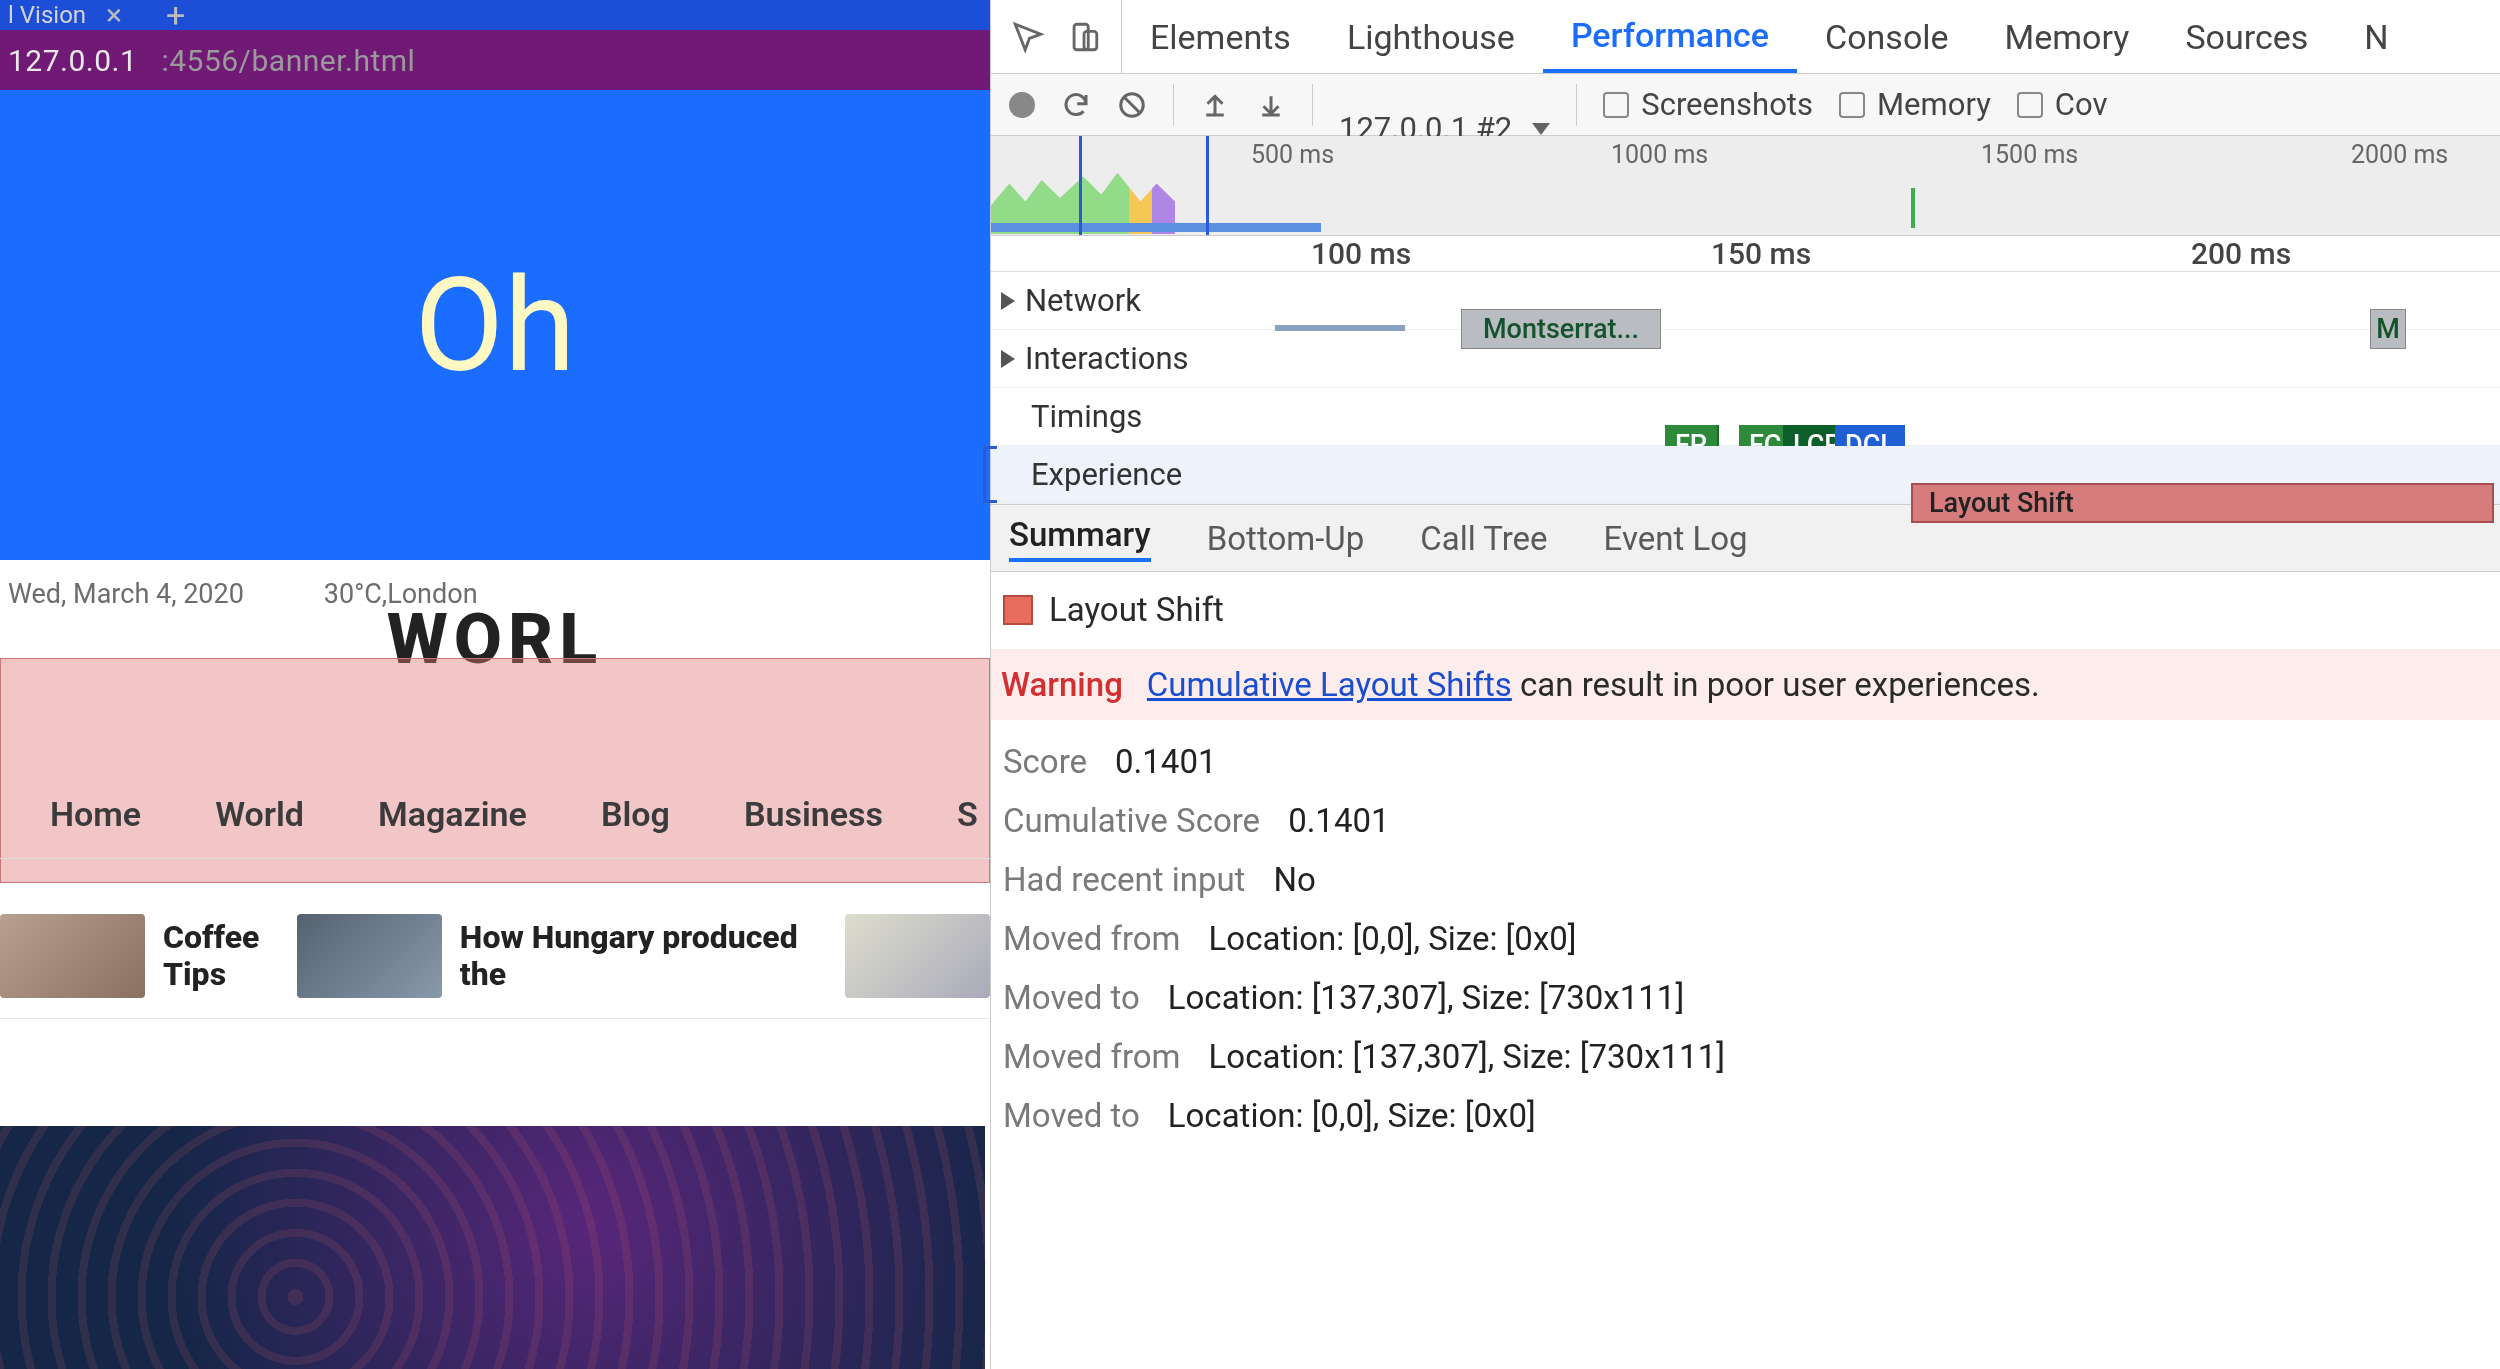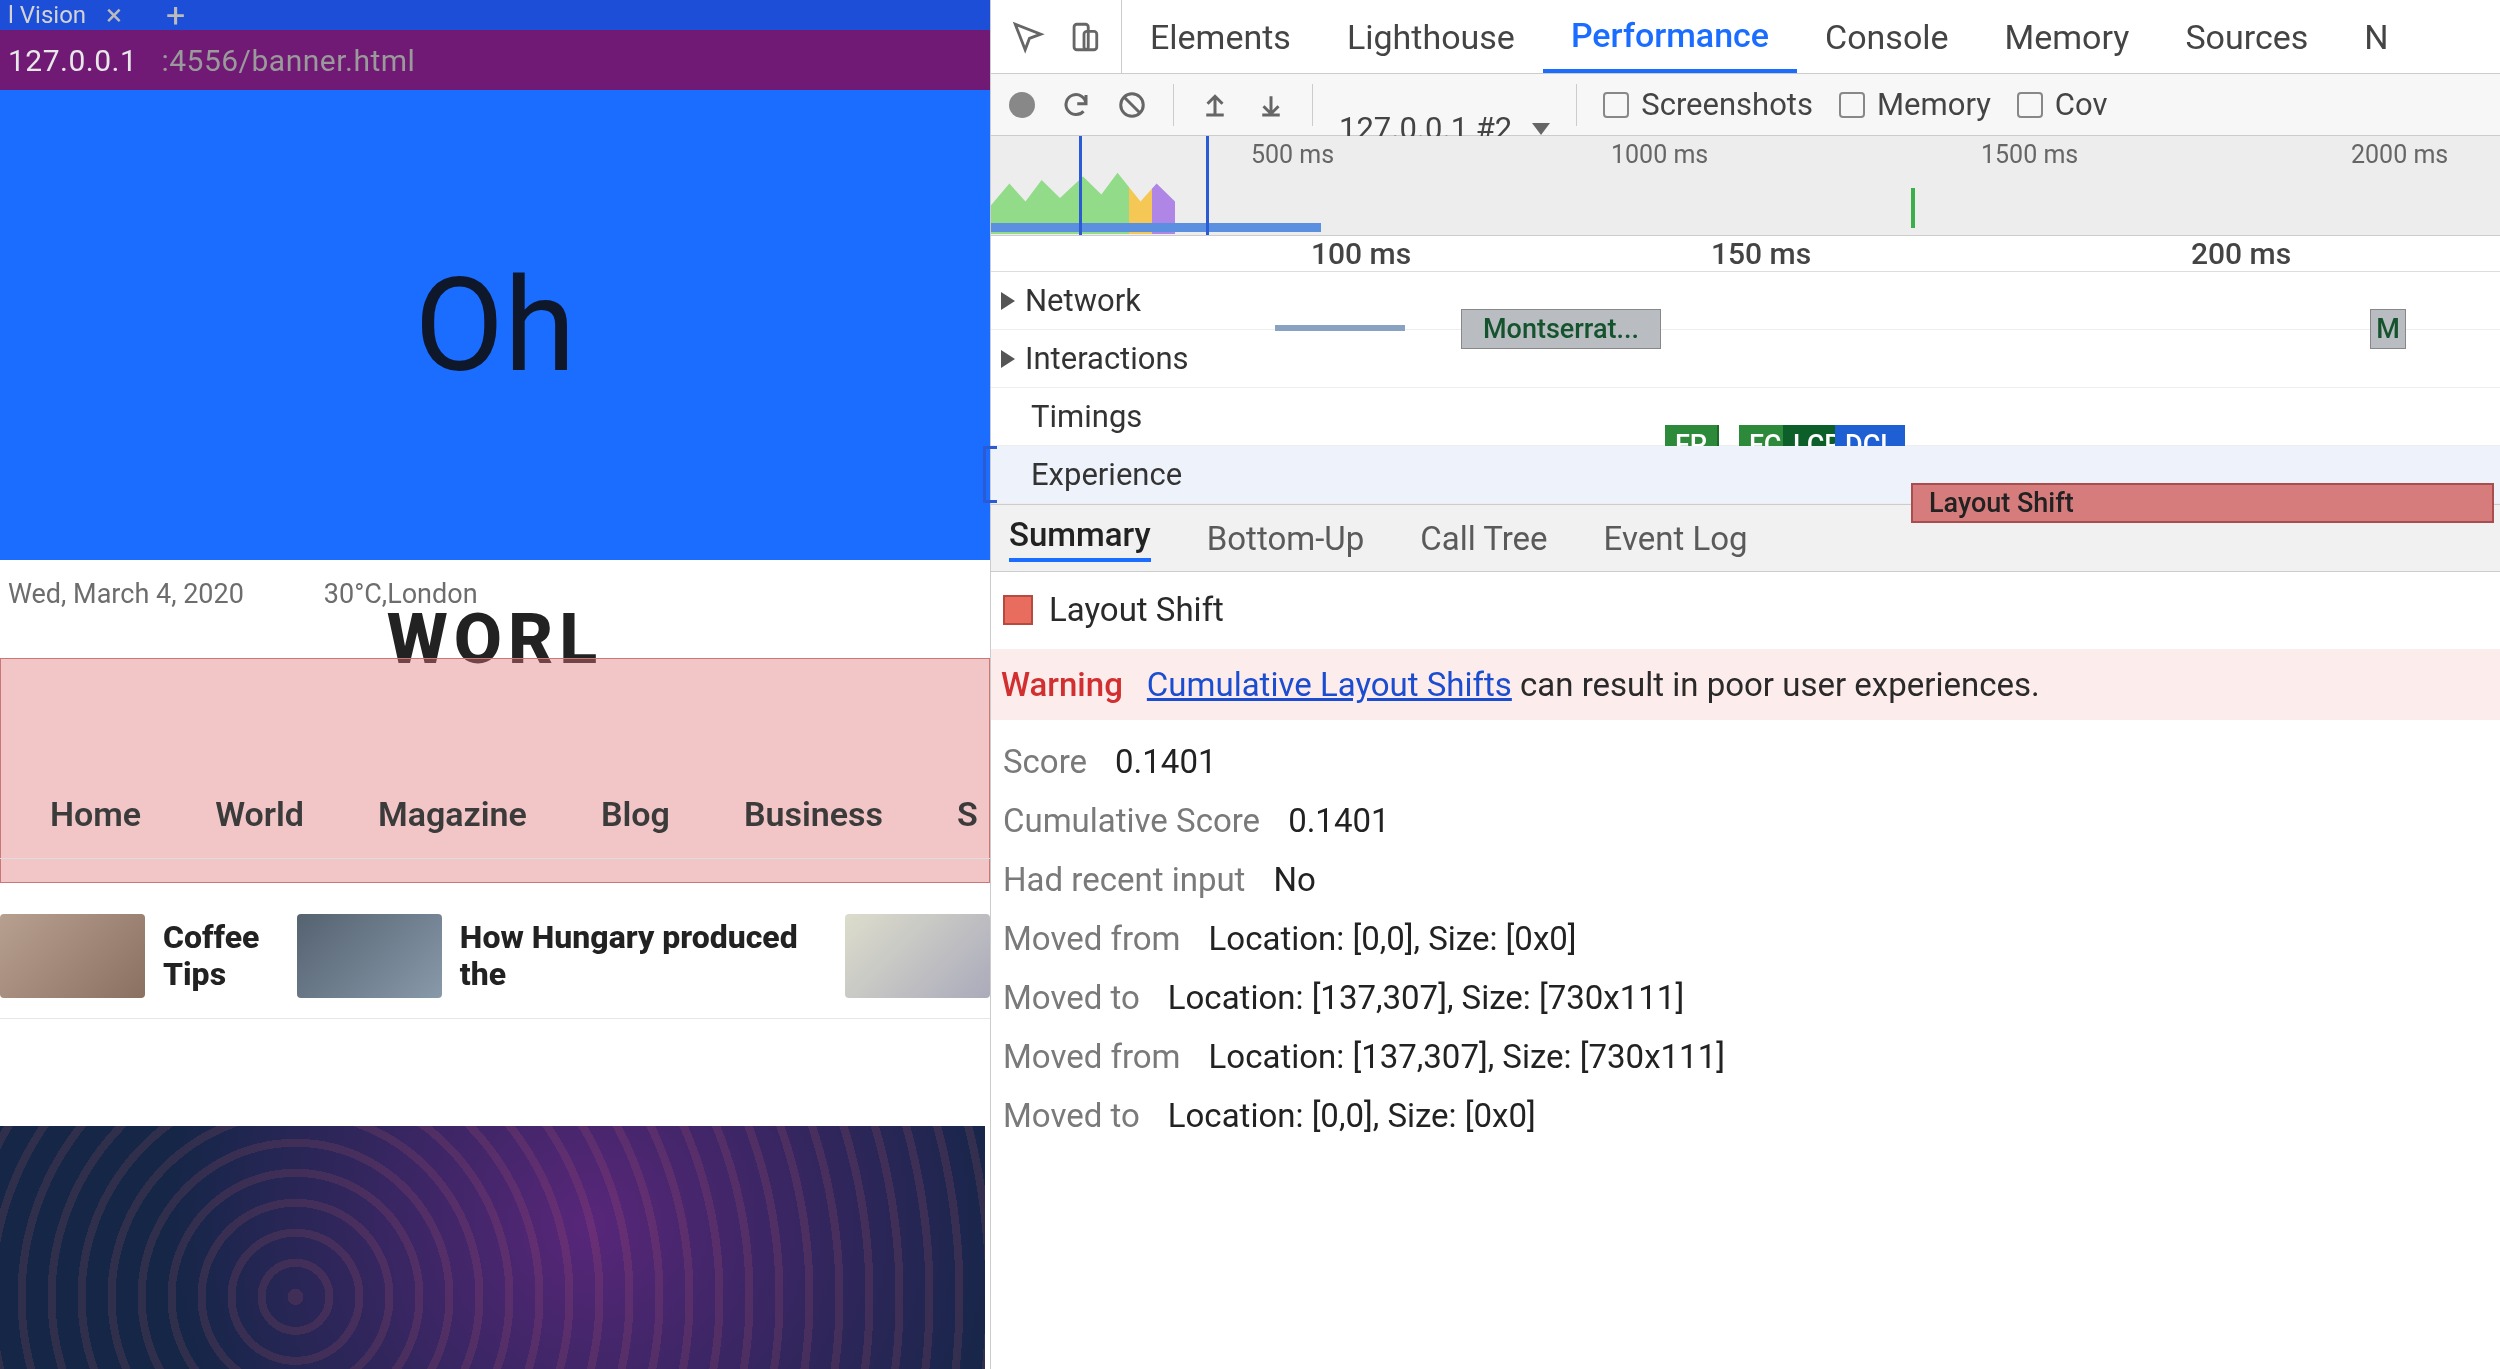--- a/index.html
+++ b/index.html
@@ -10,21 +10,21 @@
 
 .tabbar { height: 30px; background:#1d4ed8; display:flex; align-items:center; padding-left: 0; }
 .tab { display:flex; align-items:center; gap:14px; color:#d3d3d3; font-size:24px; padding:0 18px 0 8px; height:100%; }
 .tab-close { color:#bbb; font-size:30px; line-height:1; cursor:pointer; padding:0 6px; }
 .newtab { color:#bbb; font-size:34px; padding:0 20px; cursor:pointer; }
 
 .addrbar { height:60px; background:#701a75; display:flex; align-items:center; padding-left:8px; }
 .addr-host { color:#e8e8e8; font-size:30px; letter-spacing:.5px; }
 .addr-path { color:#9a9a9a; font-size:30px; letter-spacing:.5px;margin-left:24px; }
 
-.banner { height:470px; background:#1a6dff; display:flex; align-items:center; justify-content:center; font-size:130px; color:#0f172a; font-weight:400; overflow:hidden; }
+.banner { height:470px; background:#1a6dff; display:flex; align-items:center; justify-content:center; font-size:130px; color:#fef9c3; font-weight:400; overflow:hidden; }
 
 .datebar { display:flex; align-items:center; padding:18px 8px 6px 8px; font-size:27px; color:#6d6d6d; gap:80px; }
 .site-title { position:absolute; left:0; top:598px; width:100%; text-align:center; font-size:70px; font-weight:800; letter-spacing:6px; color:#222; }
 
 .cls-overlay { position:absolute; left:0; top:658px; width:990px; height:225px; background:rgba(225,120,120,.42); border:1px solid #c77; }
 
 .navbar { position:absolute; top:778px; left:0; width:100%; display:flex; gap:74px; font-size:34px; font-weight:600; color:#3b3b3b; padding:16px 50px 24px; border-bottom:1px solid #ddd; }
 .navbar span { cursor:pointer; }
 
 .ticker { position:absolute; top:908px; left:0; width:100%; display:flex; align-items:center; gap:18px; padding:6px 0 20px 0; border-bottom:1px solid #e6e6e6; }

